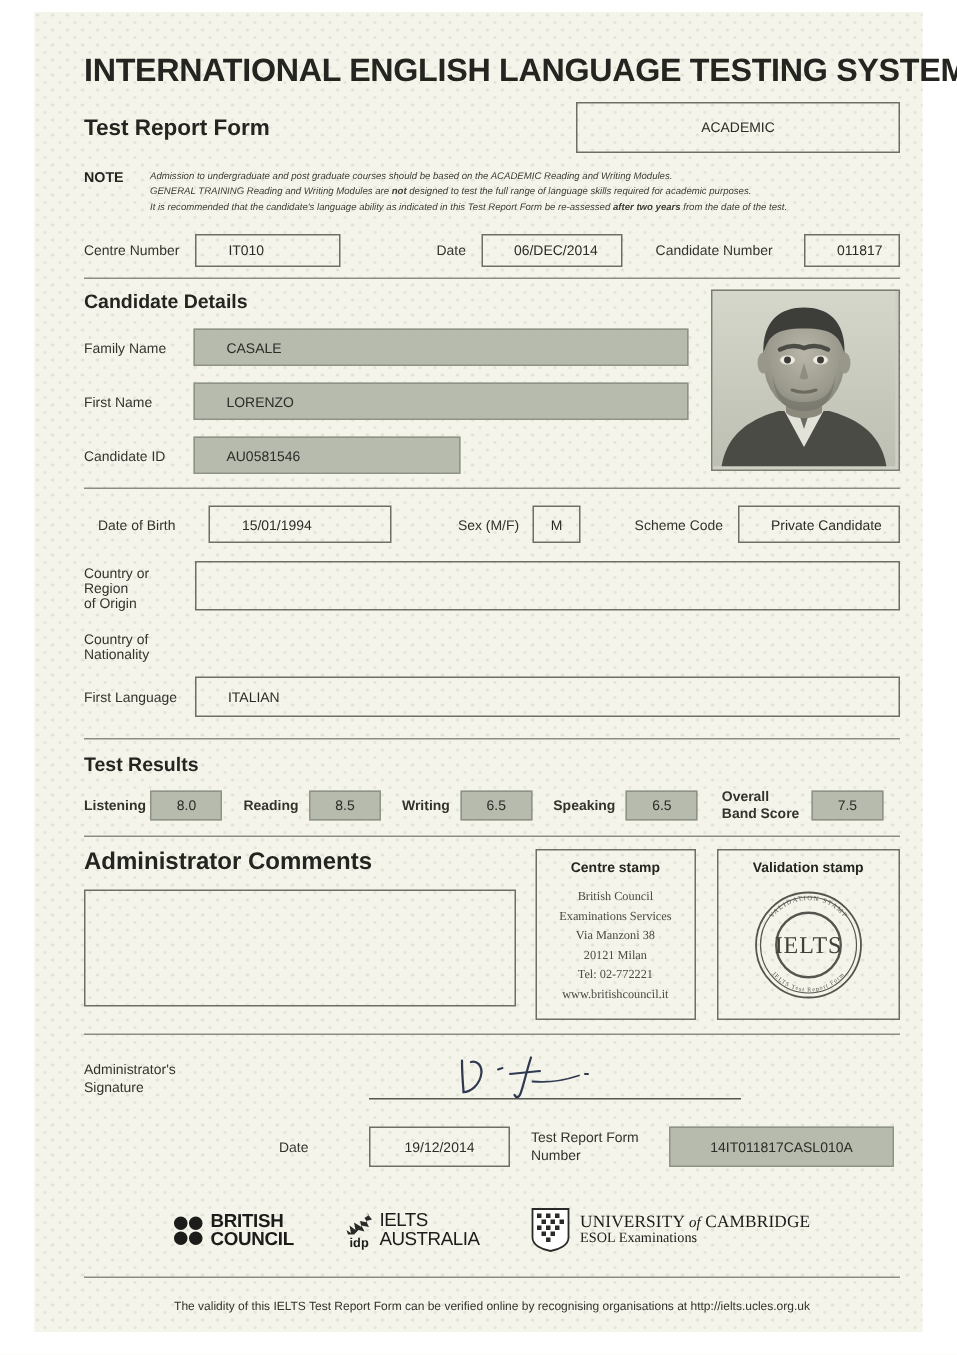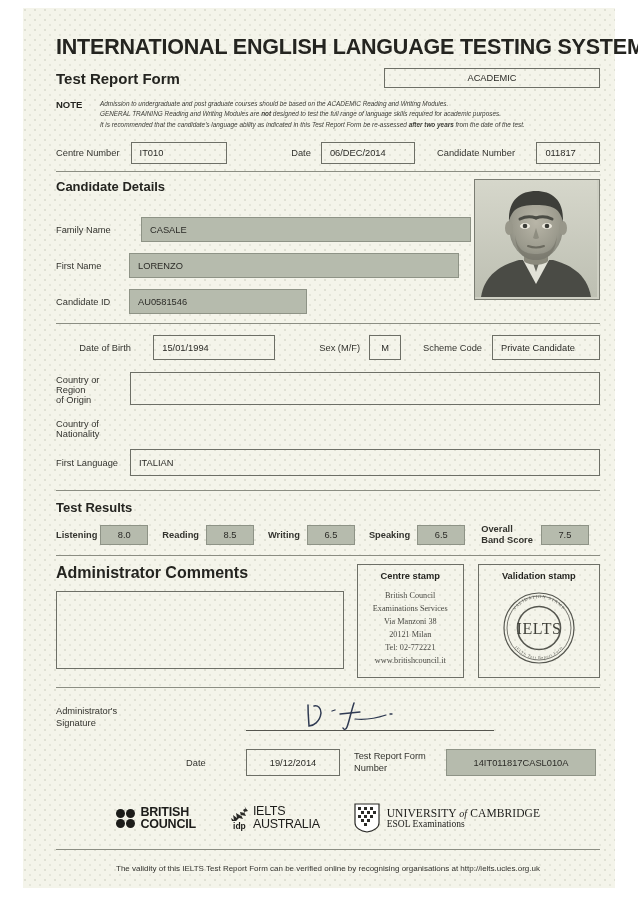--- a/index.html
+++ b/index.html
@@ -62,42 +62,42 @@
     color: #2b2b27;
   }
 
   
   .box {
     border: 1px solid #6d6f66;
     background: transparent;
     box-sizing: border-box;
     display: flex;
     align-items: center;
-    padding-left: 8px;
+    padding-left: 21px;
   }
   .box.center { justify-content: center; padding-left: 0; }
   .shade {
     background-color: #b6bbad;
     border: 1px solid #8e9386;
   }
 
   .rule {
     height: 1px;
     background: #8b8d82;
     width: 100%;
   }
 
   
   .hdr-row {
     display: flex;
     align-items: center;
     justify-content: space-between;
     margin-top: 8px;
   }
-  #academic-box { width: 216px; height: 20px; }
+  #academic-box { width: 216px; height: 34px; }
 
   
   .note-wrap { display: flex; margin-top: 11px; }
   .note-tag {
     font-size: 9.5px;
     font-weight: bold;
     color: #242420;
     width: 44px;
     flex: none;
     padding-top: 0px;
@@ -221,21 +221,21 @@
       <span class="val">011817</span>
     </div>
   </div>
 
   <div class="rule" style="margin-top:7px;"></div>
 
   <div style="position:relative;margin-top:7px;">
 
     <div class="sect-head">Candidate Details</div>
 
-    <div class="frow" style="margin-top:23px;gap:12px;">
+    <div class="frow" style="margin-top:11px;">
       <div class="lbl" style="width:73px;">Family Name</div>
       <div class="box shade" style="width:330px;height:25px;">
         <span class="val">CASALE</span>
       </div>
     </div>
 
     <div class="frow" style="margin-top:11px;">
       <div class="lbl" style="width:73px;">First Name</div>
       <div class="box shade" style="width:330px;height:25px;">
         <span class="val">LORENZO</span>
@@ -300,21 +300,21 @@
 
   <div class="frow" style="margin-top:11px;justify-content:flex-end;">
     <div class="lbl" style="width:74px;">Date of Birth</div>
     <div class="box" style="width:122px;height:25px;">
       <span class="val">15/01/1994</span>
     </div>
     <div class="lbl" style="margin-left:44px;">Sex (M/F)</div>
     <div class="box center" style="width:32px;height:25px;margin-left:9px;">
       <span class="val">M</span>
     </div>
-    <div class="lbl" style="margin-left:22px;">Scheme Code</div>
+    <div class="lbl" style="margin-left:36px;">Scheme Code</div>
     <div class="box" style="width:108px;height:25px;margin-left:10px;">
       <span class="val">Private Candidate</span>
     </div>
   </div>
 
   <div class="frow" style="margin-top:10px;align-items:flex-end;">
     <div style="width:74px;padding-top:5px;">
       <div class="lbl">Country or Region</div>
       <div class="lbl">of Origin</div>
     </div>

